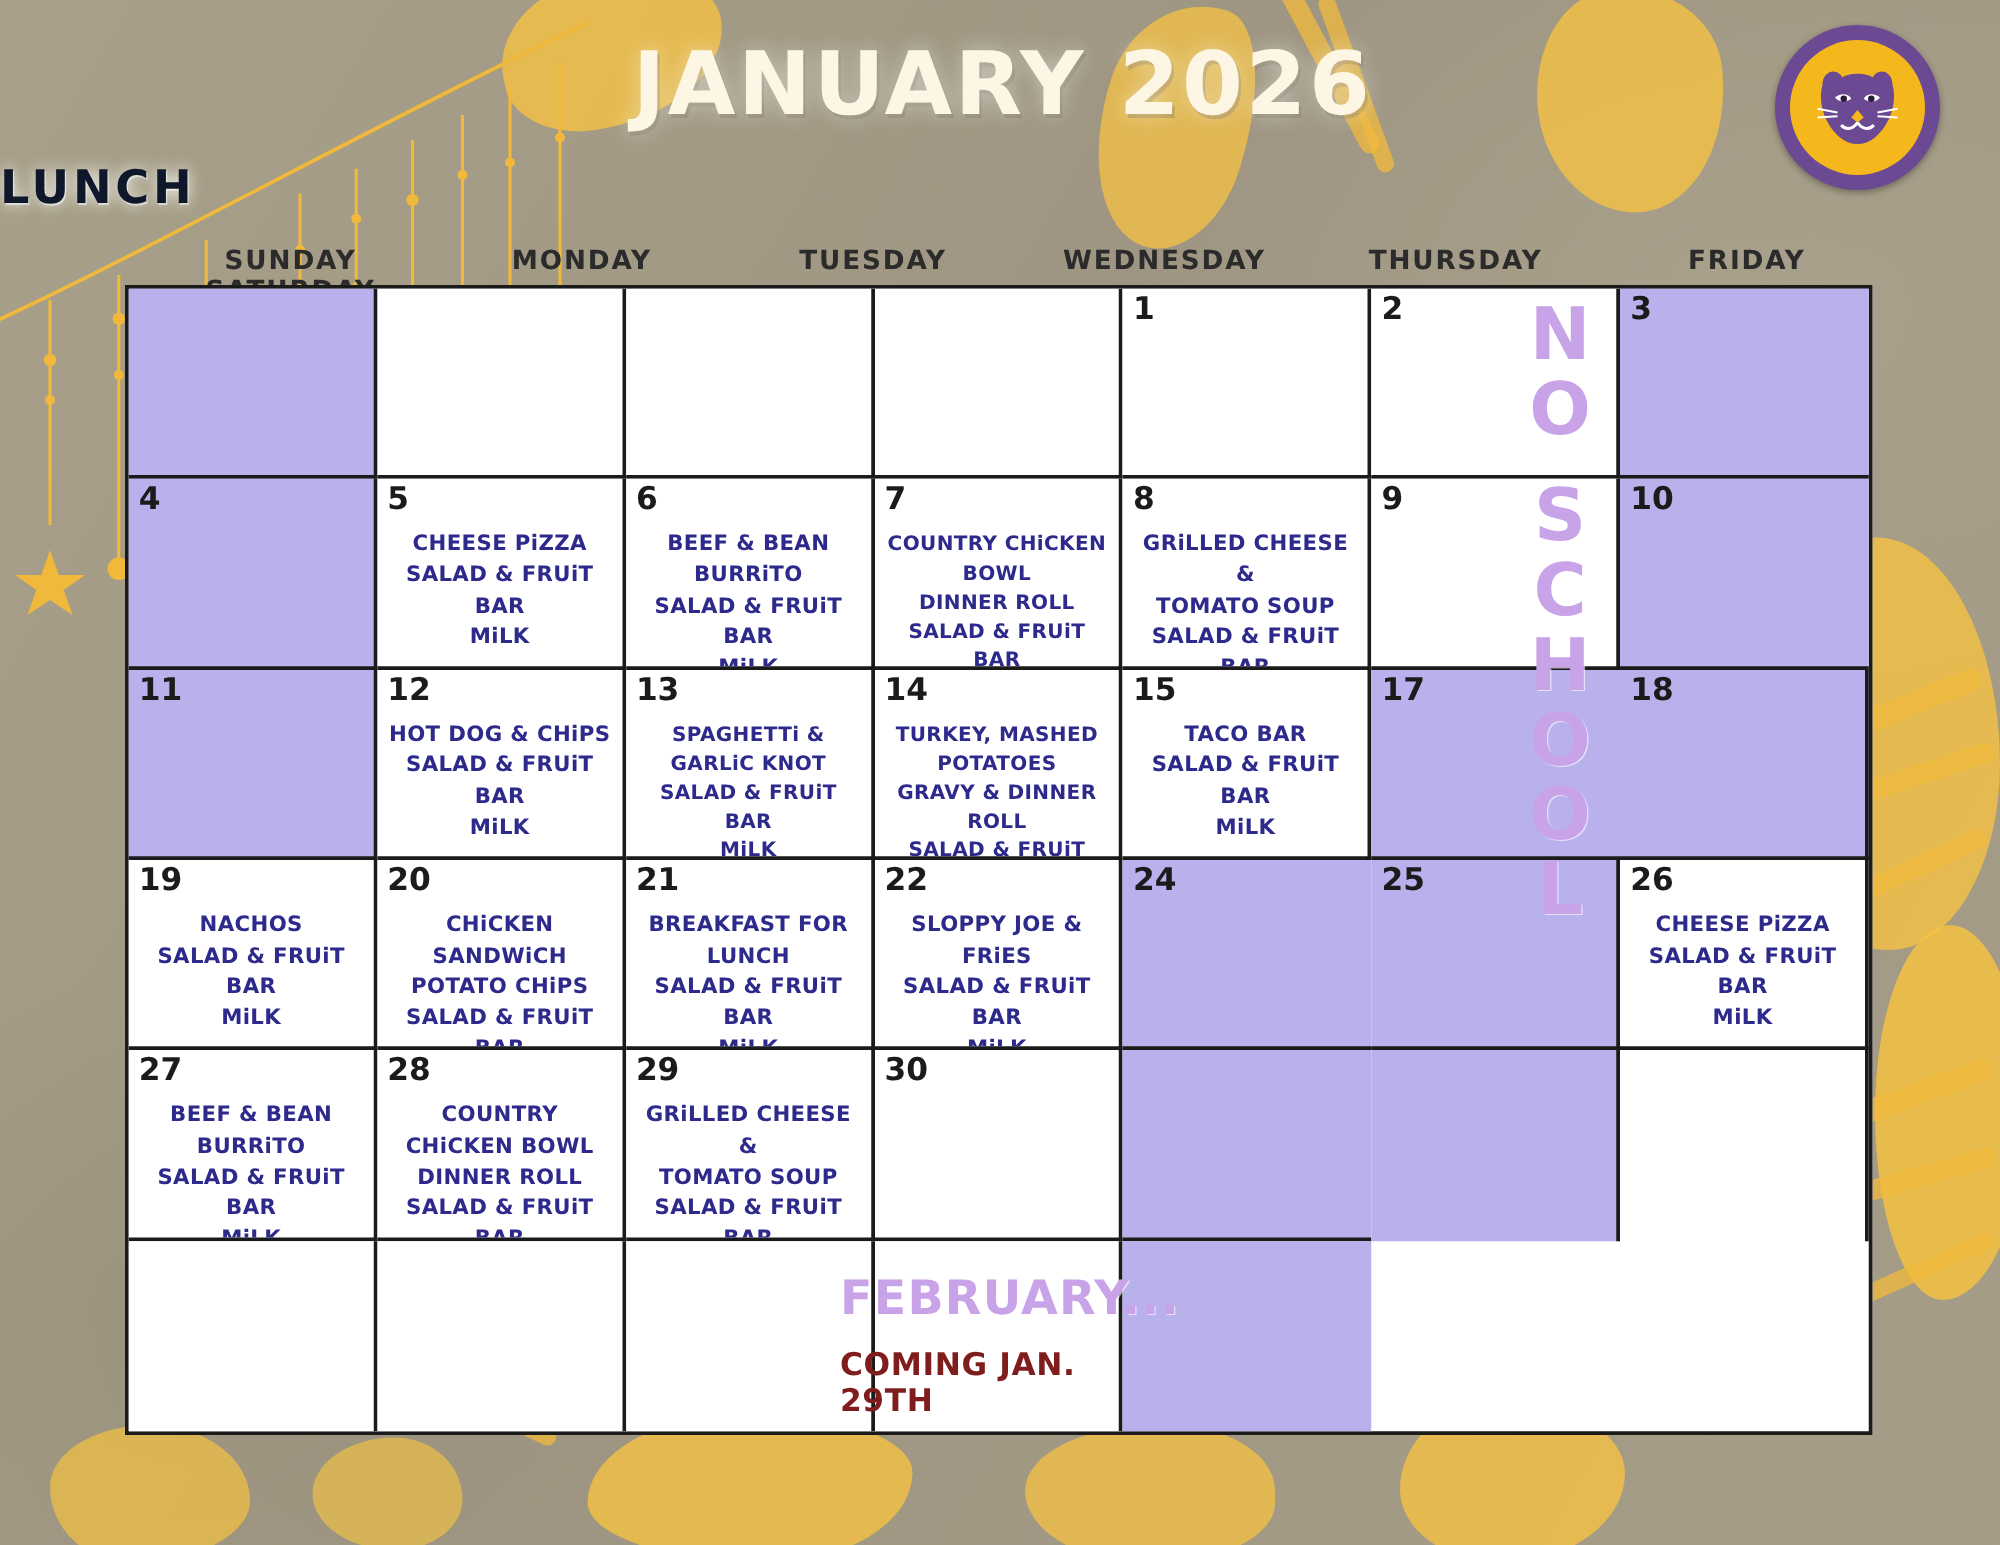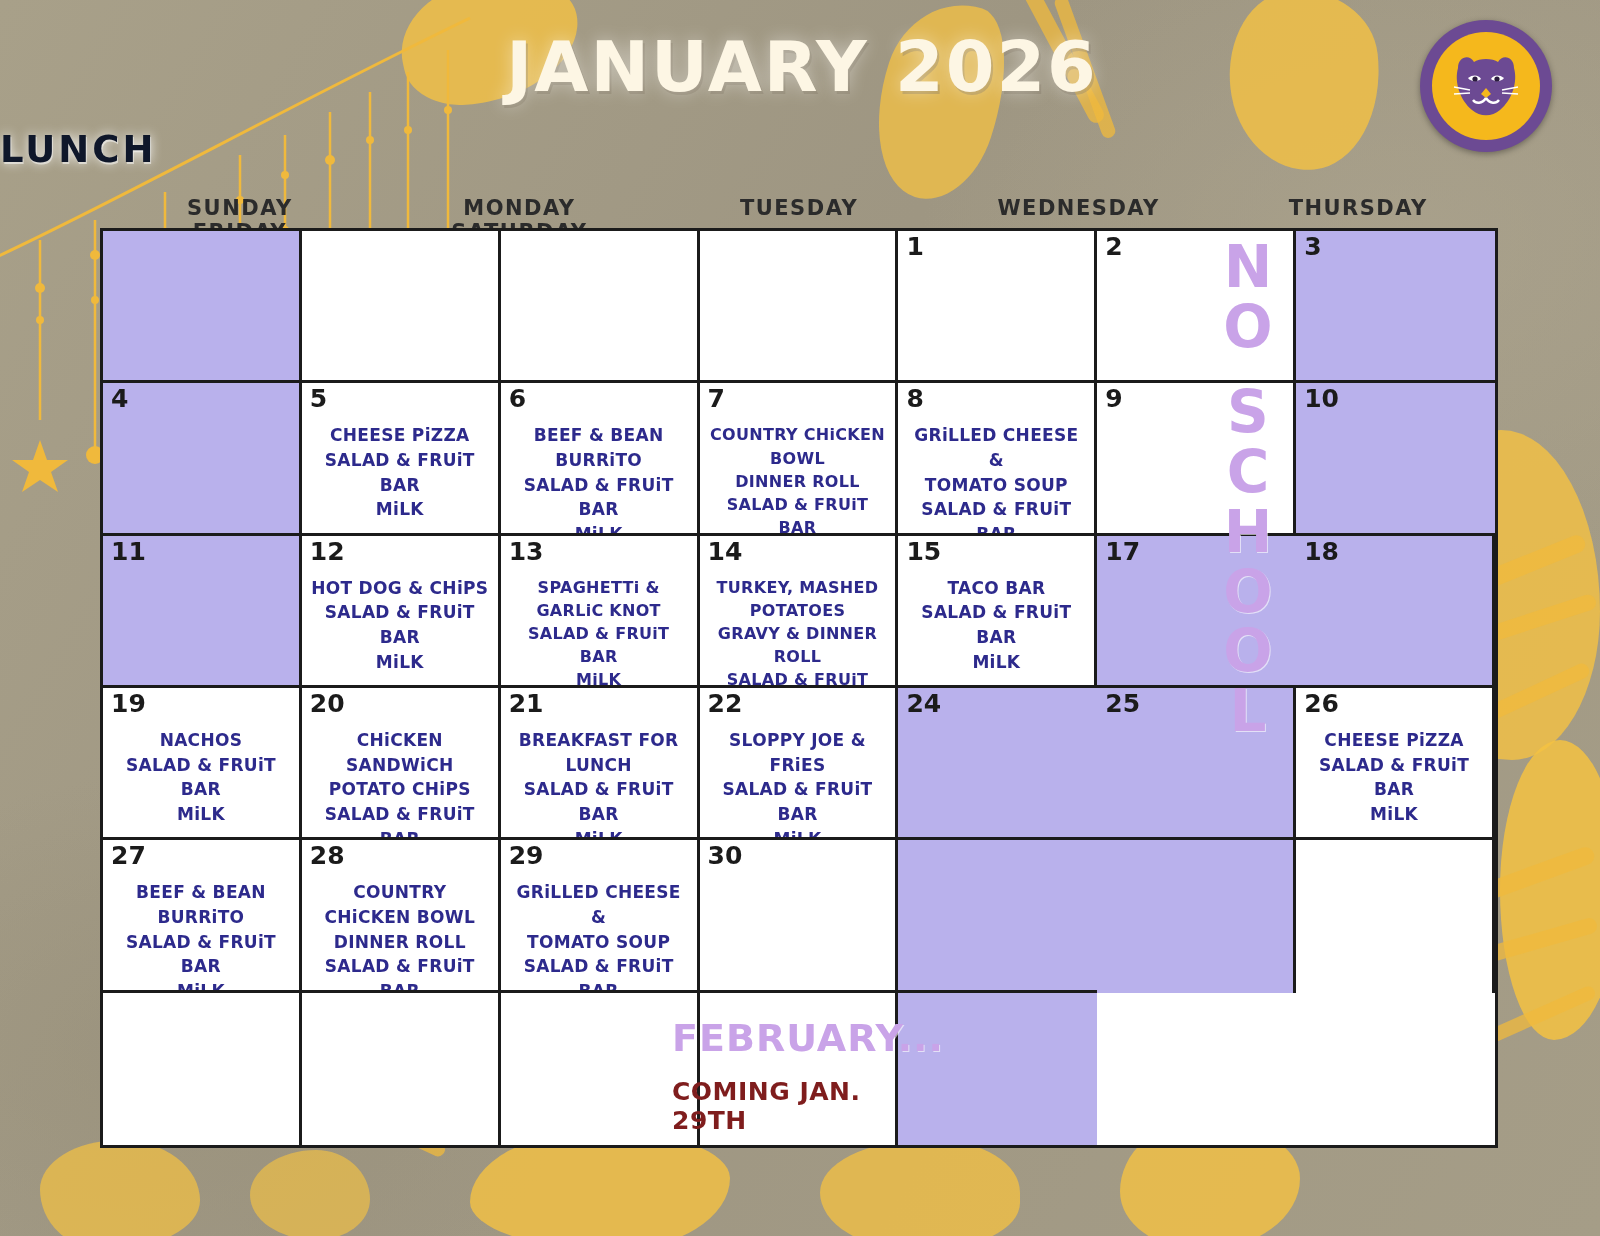--- a/index.html
+++ b/index.html
@@ -103,24 +103,24 @@
   }
   .logo-inner {
     width: 108px; height: 108px; border-radius: 50%;
     background: #f5b81c;
     display: flex; align-items: center; justify-content: center;
   }
 
   
   .weekdays {
     position: absolute;
-    left: 100px; top: 196px;
+    left: 116px; top: 196px;
     width: 1398px;
     display: grid;
-    grid-template-columns: repeat(5, 1fr);
+    grid-template-columns: repeat(6, 1fr);
   }
   .weekday {
     text-align: center;
     font-weight: bold;
     font-size: 21px;
     letter-spacing: 1.5px;
     color: #2b2b2b;
   }
 
   

